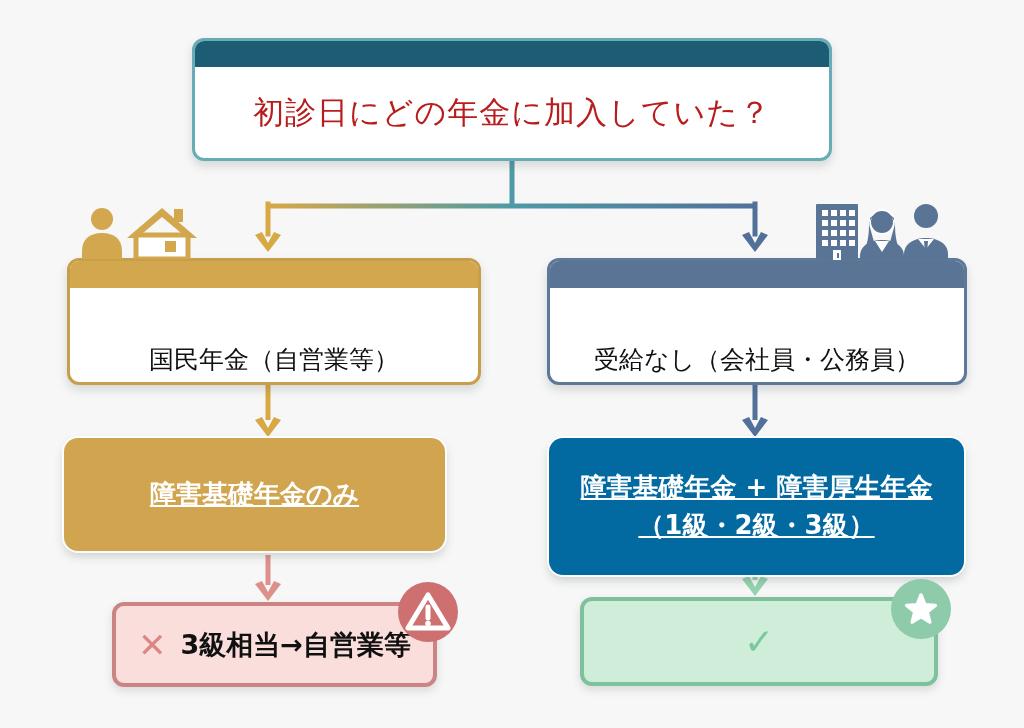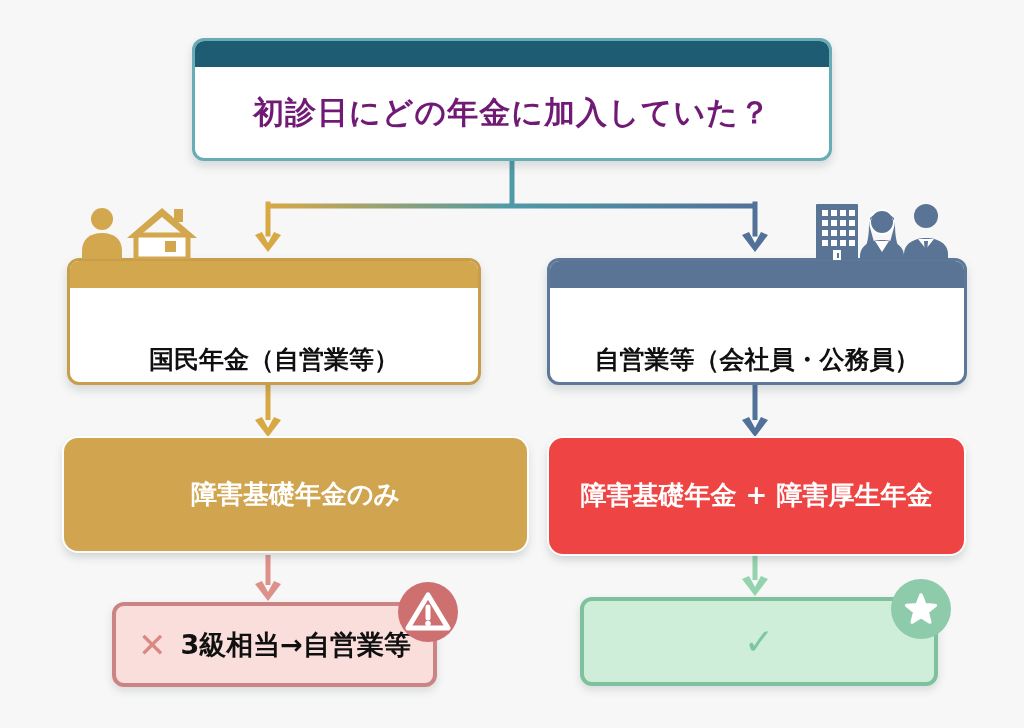--- a/index.html
+++ b/index.html
@@ -11,35 +11,35 @@
   
   .card{
     position:absolute;background:#ffffff;border-radius:12px;overflow:hidden;
     box-shadow:0 5px 10px rgba(70,80,90,.18);
     display:flex;flex-direction:column;z-index:1;
   }
   .card .bar{flex:0 0 auto;}
   .card .body{flex:1;display:flex;align-items:center;justify-content:center;text-align:center;}
   #question-card{left:192px;top:38px;width:634px;height:117px;border:3px solid #68adb5;}
   #question-card .bar{height:26px;background:#1d5c72;}
-  #question-card .body{font-size:31px;font-weight:bold;color:#701a75;letter-spacing:1px;}
+  #question-card .body{font-size:31px;font-weight:normal;color:#b91c1c;letter-spacing:1px;}
   #national-card{left:67px;top:258px;width:408px;height:121px;border:3px solid #c79f4a;}
   #national-card .bar{height:27px;background:#d3a74e;}
   #employees-card{left:547px;top:258px;width:414px;height:121px;border:3px solid #5d7898;}
   #employees-card .bar{height:27px;background:#5a7496;}
-  .pension-label{font-size:25px;font-weight:bold;color:#101010;margin-top:48px;}
+  .pension-label{font-size:25px;font-weight:normal;color:#101010;margin-top:48px;}
   
   .solid{
     position:absolute;border-radius:14px;color:#fff;font-weight:bold;z-index:1;
     display:flex;flex-direction:column;align-items:center;justify-content:center;
     text-align:center;font-size:26px;line-height:1.45;
     box-shadow:0 0 0 2px rgba(255,255,255,.9),0 5px 10px rgba(70,80,90,.25);
   }
-  #basic-benefit-box{left:64px;top:438px;width:463px;height:113px;background:#d1a550;}
-  #combined-benefit-box{left:549px;top:438px;width:415px;height:116px;background:#ef4444;}
+  #basic-benefit-box{left:64px;top:438px;width:381px;height:113px;background:#d1a550;text-decoration:underline;}
+  #combined-benefit-box{left:549px;top:438px;width:415px;height:137px;background:#0369a1;text-decoration:underline;}
   
   .result{
     position:absolute;border-radius:12px;z-index:1;
     display:flex;align-items:center;justify-content:center;gap:14px;
     font-weight:bold;font-size:27px;color:#101010;
     box-shadow:0 4px 9px rgba(70,80,90,.16);
   }
   #no-benefit-box{left:112px;top:602px;width:317px;height:77px;background:#f9dedb;border:4px solid #cb8383;}
   #ok-benefit-box{left:580px;top:597px;width:350px;height:81px;background:#cfeeda;border:4px solid #7fc19c;}
   .mark-cross{color:#d98882;font-size:34px;font-weight:bold;}
@@ -143,29 +143,30 @@
     </g>
   </svg>
 
   <div class="card" id="national-card">
     <div class="bar"></div>
     <div class="body pension-label">国民年金（自営業等）</div>
   </div>
 
   <div class="card" id="employees-card">
     <div class="bar"></div>
-    <div class="body pension-label">自営業等（会社員・公務員）</div>
+    <div class="body pension-label">受給なし（会社員・公務員）</div>
   </div>
 
   <div class="solid" id="basic-benefit-box">
     <div>障害基礎年金のみ</div>
   </div>
 
   <div class="solid" id="combined-benefit-box">
     <div>障害基礎年金 + 障害厚生年金</div>
+    <div>（1級・2級・3級）</div>
   </div>
 
   <div class="result" id="no-benefit-box">
     <span class="mark-cross">✕</span>
     <span>3級相当→自営業等</span>
   </div>
 
   <div class="result" id="ok-benefit-box">
     <span class="mark-check">✓</span>
   </div>

